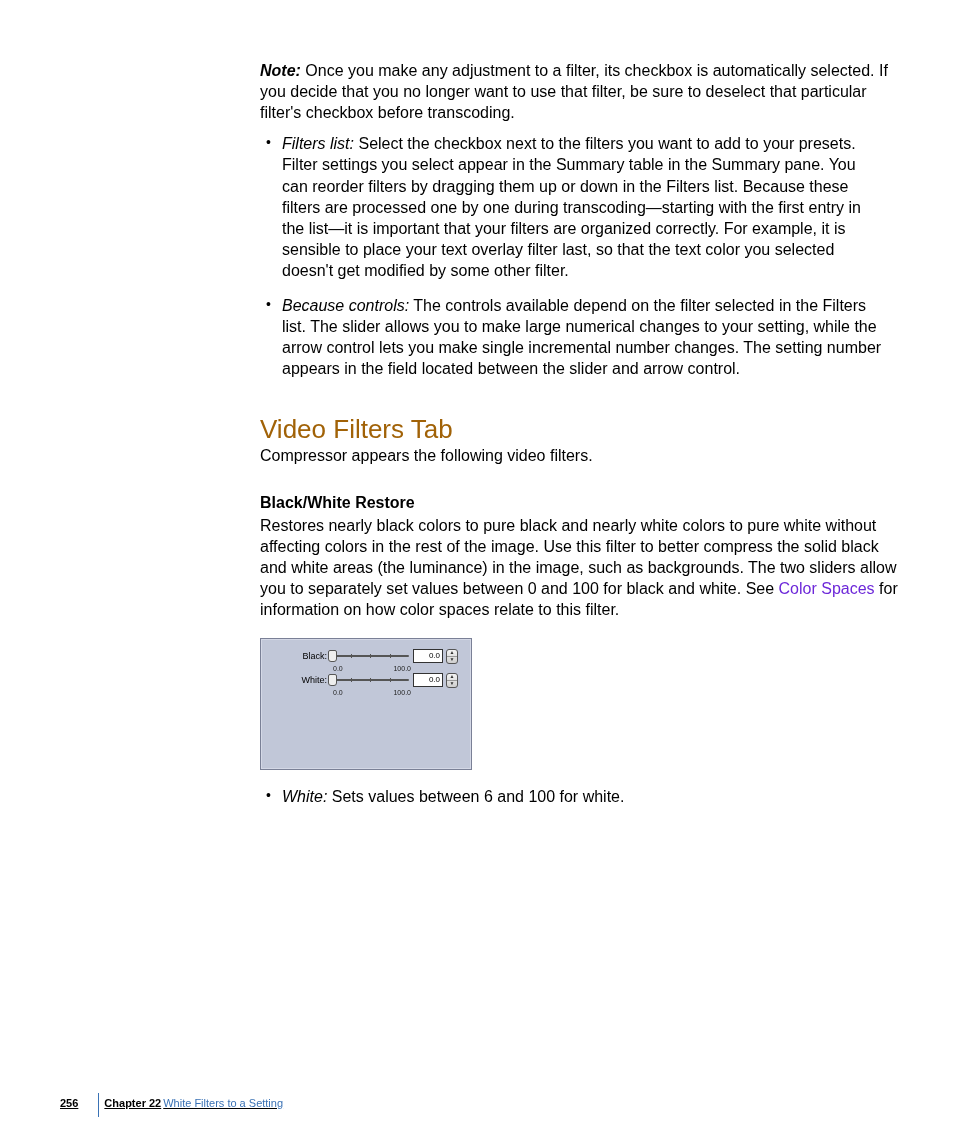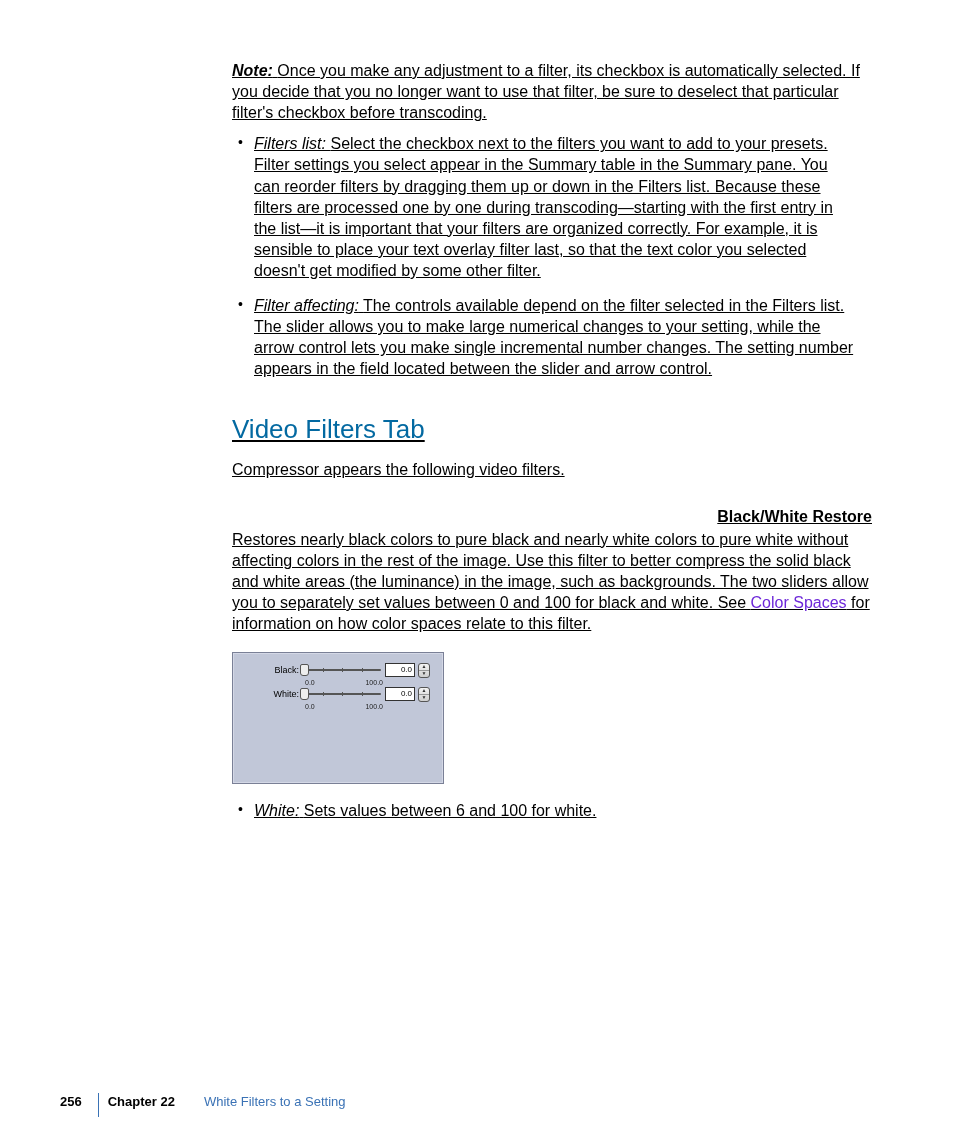--- a/index.html
+++ b/index.html
@@ -8,22 +8,21 @@
     background: #ffffff;
     font-family: "Myriad Pro", "Segoe UI", "Helvetica Neue", Arial, sans-serif;
     font-size: 16px;
     color: #000;
     width: 954px;
     height: 1145px;
     position: relative;
   }
   .page {
     position: relative;
-    padding: 60px 70px 0 52px;
-    text-decoration: underline;
+    padding: 60px 70px 0 80px;
   }
   .content {
     margin-left: 180px;
     width: 640px;
   }
   p {
     margin: 0 0 10px 0;
     line-height: 1.32;
     font-size: 16px;
     letter-spacing: 0;
@@ -47,31 +46,30 @@
     content: "•";
     position: absolute;
     left: 6px;
     top: 0;
     font-size: 14px;
   }
   .term {
     font-style: italic;
   }
   h2.section {
-    color: #0369a1;
+    color: #a16207;
     font-weight: 400;
     font-size: 26px;
-    margin: 34px 0 14px 0;
+    margin: 34px 0 0 0;
     letter-spacing: 0;
   }
   .subhead {
     font-weight: 700;
     margin-top: 26px;
     margin-bottom: 2px;
-    text-align: right;
   }
   .link {
     color: #6d28d9;
   }
   .panel-wrap {
     margin: 18px 0 16px 0;
   }
   .panel {
     width: 210px;
     height: 130px;
@@ -159,29 +157,30 @@
     text-align: center;
     color:#333;
   }
   .stepper div:first-child { border-bottom: 1px solid #999; }
   .footer {
     position: absolute;
     bottom: 36px;
     left: 60px;
     display: flex;
     align-items: flex-end;
-    font-size: 13px;
+    font-size: 11px;
+    text-decoration: underline;
   }
   .footer .pagenum {
     font-weight: 700;
     margin-right: 26px;
   }
   .footer .chapter-label {
     font-weight: 700;
-    margin-right: 29px;
+    margin-right: 2px;
   }
   .footer .chapter-title {
     color: #3a72b5;
   }
   .footer-rule {
     position: absolute;
     bottom: 28px;
     left: 98px;
     width: 1px;
     height: 24px;
@@ -198,21 +197,21 @@
       <span class="note-label">Note:</span>
       <span>Once you make any adjustment to a filter, its checkbox is automatically selected. If you decide that you no longer want to use that filter, be sure to deselect that particular filter's checkbox before transcoding.</span>
     </p>
 
     <ul class="bullets">
       <li>
         <span class="term">Filters list:</span>
         <span>Select the checkbox next to the filters you want to add to your presets. Filter settings you select appear in the Summary table in the Summary pane. You can reorder filters by dragging them up or down in the Filters list. Because these filters are processed one by one during transcoding—starting with the first entry in the list—it is important that your filters are organized correctly. For example, it is sensible to place your text overlay filter last, so that the text color you selected doesn't get modified by some other filter.</span>
       </li>
       <li>
-        <span class="term">Filter affecting:</span>
+        <span class="term">Because controls:</span>
         <span>The controls available depend on the filter selected in the Filters list. The slider allows you to make large numerical changes to your setting, while the arrow control lets you make single incremental number changes. The setting number appears in the field located between the slider and arrow control.</span>
       </li>
     </ul>
 
     <h2 class="section">Video Filters Tab</h2>
     <p>Compressor appears the following video filters.</p>
 
     <p class="subhead">Black/White Restore</p>
     <p>
       <span>Restores nearly black colors to pure black and nearly white colors to pure white without affecting colors in the rest of the image. Use this filter to better compress the solid black and white areas (the luminance) in the image, such as backgrounds. The two sliders allow you to separately set values between 0 and 100 for black and white. See </span><span class="link">Color Spaces</span><span> for information on how color spaces relate to this filter.</span>

